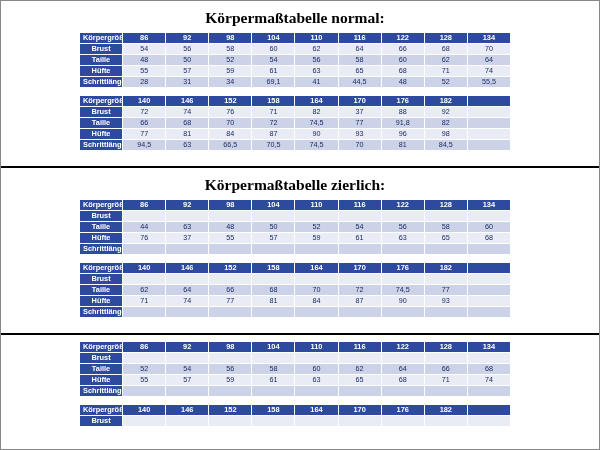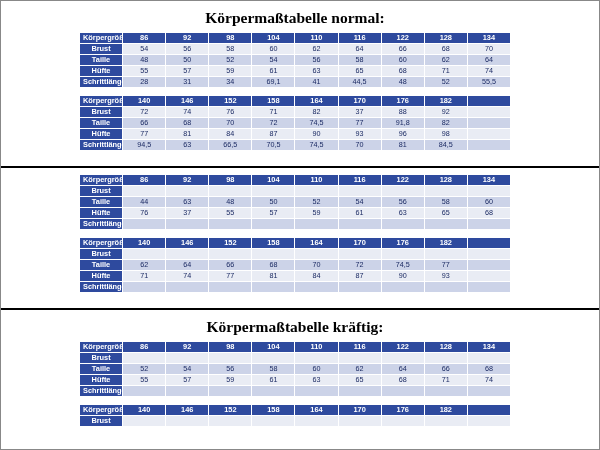--- a/index.html
+++ b/index.html
@@ -213,20 +213,21 @@
         <td>84,5</td>
         <td></td>
       </tr>
     </tbody>
       </table>
   </div>
 
   <div class="sep"></div>
 
   <div class="section">
+    <div class="sec-title">Körpermaßtabelle zierlich:</div>
 
     <table class="mt">
       <tbody>
           <tr class="hdr">
         <th class="rowlab">Körpergröße</th>
         <th>86</th>
         <th>92</th>
         <th>98</th>
         <th>104</th>
         <th>110</th>
@@ -348,21 +349,20 @@
         <td></td>
         <td></td>
       </tr>
     </tbody>
       </table>
   </div>
 
   <div class="sep"></div>
 
   <div class="section">
-    <div class="sec-title">Körpermaßtabelle kräftig:</div>
 
     <table class="mt">
       <tbody>
           <tr class="hdr">
         <th class="rowlab">Körpergröße</th>
         <th>86</th>
         <th>92</th>
         <th>98</th>
         <th>104</th>
         <th>110</th>

